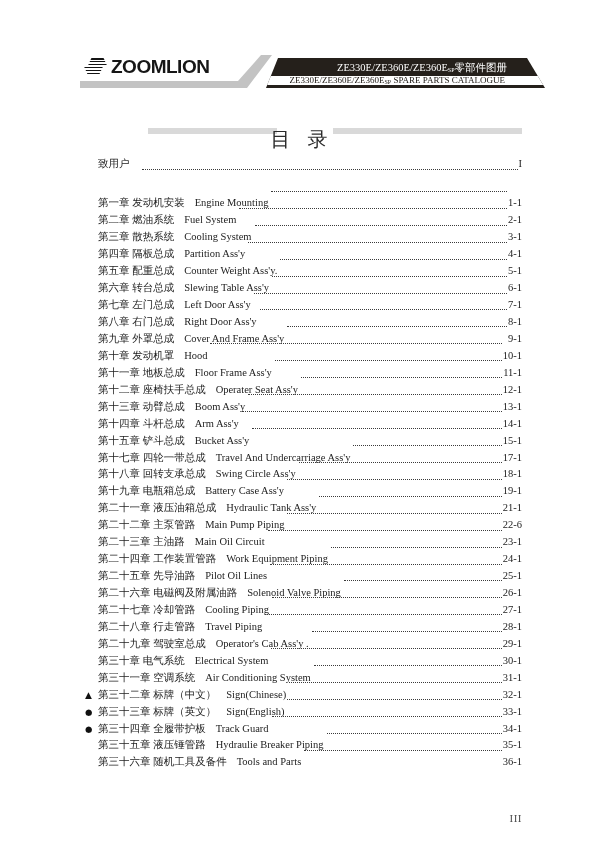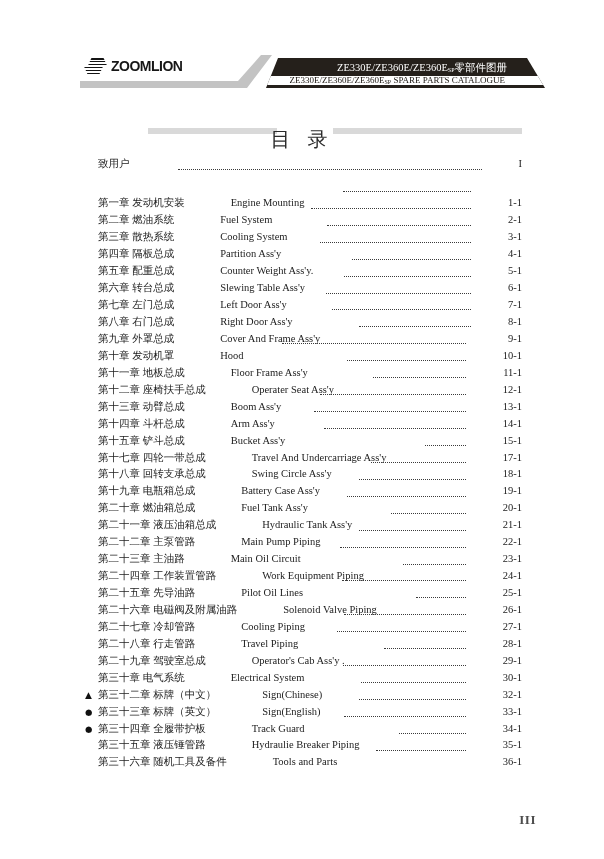--- a/index.html
+++ b/index.html
@@ -13,21 +13,21 @@
   }
   
   .logo-mark{position:absolute;left:84px;top:58px;width:23px;height:16px;}
   .logo-mark .half{position:absolute;width:19px;height:7.5px;
     background:repeating-linear-gradient(180deg,#141414 0 1.5px,#ffffff 1.5px 3px);}
   .logo-mark .top{left:4px;top:0;clip-path:polygon(18% 0,82% 0,100% 100%,0 100%);}
   .logo-mark .bot{left:0;bottom:0;clip-path:polygon(0 0,100% 0,82% 100%,18% 100%);}
   .logo-text{
     position:absolute;left:111px;top:55px;
     font-family:"Liberation Sans","DejaVu Sans",sans-serif;
-    font-weight:800;font-size:14px;line-height:23px;letter-spacing:-0.5px;color:#161616;
+    font-weight:800;font-size:19px;line-height:23px;letter-spacing:-0.5px;color:#161616;
   }
   .swoosh{position:absolute;left:80px;top:52px;width:200px;height:36px;}
   .banner{
     position:absolute;left:266px;top:58px;width:279px;height:30px;
     background:#25201b;
     clip-path:polygon(12px 0,261px 0,279px 30px,0 30px);
   }
   .banner .line1{
     position:absolute;top:2.5px;left:0;right:38px;
     text-align:right;color:#ffffff;font-size:10.5px;line-height:13px;white-space:nowrap;
@@ -48,38 +48,38 @@
   .title-bar{position:absolute;top:128px;height:6px;background:#d9d9d9;}
   .title-bar.left{left:148px;width:129px;}
   .title-bar.right{left:333px;width:189px;}
   
   .toc{
     position:absolute;left:86px;top:157px;width:436px;
   }
   .row{
     position:relative;display:flex;align-items:baseline;
     height:16.95px;padding-left:12px;
-    font-size:10.5px;white-space:nowrap;color:#222222;gap:36px;
+    font-size:10.5px;white-space:nowrap;color:#222222;
   }
   .row .marker{
     position:absolute;left:-1px;top:2px;font-size:9px;line-height:12px;color:#111111;
     font-family:"DejaVu Sans",sans-serif;
   }
   .row .zh{white-space:pre;}
   .row .en{margin-left:10px;margin-top:19px;}
   .row .leader{
     flex:1;min-width:8px;align-self:flex-end;
     border-bottom:1.5px dotted #3a3a3a;margin:0 1px 3.5px 3px;
   }
   .row .pg{font-size:10.5px;}
   .toc-gap{height:4.5px;}
   
   .folio{
-    position:absolute;top:812px;right:68px;
-    font-size:13px;font-weight:bold;letter-spacing:0.5px;color:#4d4d4d;
+    position:absolute;top:812px;right:82px;
+    font-size:11px;font-weight:normal;letter-spacing:0.5px;color:#4d4d4d;
   }
 </style>
 </head>
 <body>
 
 <div class="page">
 
   <div class="logo-mark">
     <div class="half top"></div>
     <div class="half bot"></div>
@@ -247,42 +247,35 @@
   </div>
 
   <div class="row">
 
     <span class="zh">第十九章 电瓶箱总成</span>
     <span class="en">Battery Case Ass'y</span>
     <span class="leader"></span>
     <span class="pg">19-1</span>
   </div>
 
-  <div class="row">
-
-    <span class="zh">第二十章 燃油箱总成</span>
-    <span class="en">Fuel Tank Ass'y</span>
-    <span class="leader"></span>
-    <span class="pg">20-1</span>
-  </div>
 
   <div class="row">
 
     <span class="zh">第二十一章 液压油箱总成</span>
     <span class="en">Hydraulic Tank Ass'y</span>
     <span class="leader"></span>
     <span class="pg">21-1</span>
   </div>
 
   <div class="row">
 
     <span class="zh">第二十二章 主泵管路</span>
     <span class="en">Main Pump Piping</span>
     <span class="leader"></span>
-    <span class="pg">22-1</span>
+    <span class="pg">22-6</span>
   </div>
 
   <div class="row">
 
     <span class="zh">第二十三章 主油路</span>
     <span class="en">Main Oil Circuit</span>
     <span class="leader"></span>
     <span class="pg">23-1</span>
   </div>
 
@@ -335,20 +328,27 @@
   </div>
 
   <div class="row">
 
     <span class="zh">第三十章 电气系统</span>
     <span class="en">Electrical System</span>
     <span class="leader"></span>
     <span class="pg">30-1</span>
   </div>
 
+  <div class="row">
+
+    <span class="zh">第三十一章 空调系统</span>
+    <span class="en">Air Conditioning System</span>
+    <span class="leader"></span>
+    <span class="pg">31-1</span>
+  </div>
 
   <div class="row">
 
     <span class="zh">第三十二章 标牌（中文）</span>
     <span class="en">Sign(Chinese)</span>
     <span class="leader"></span>
     <span class="pg">32-1</span>
   </div>
 
   <div class="row">

